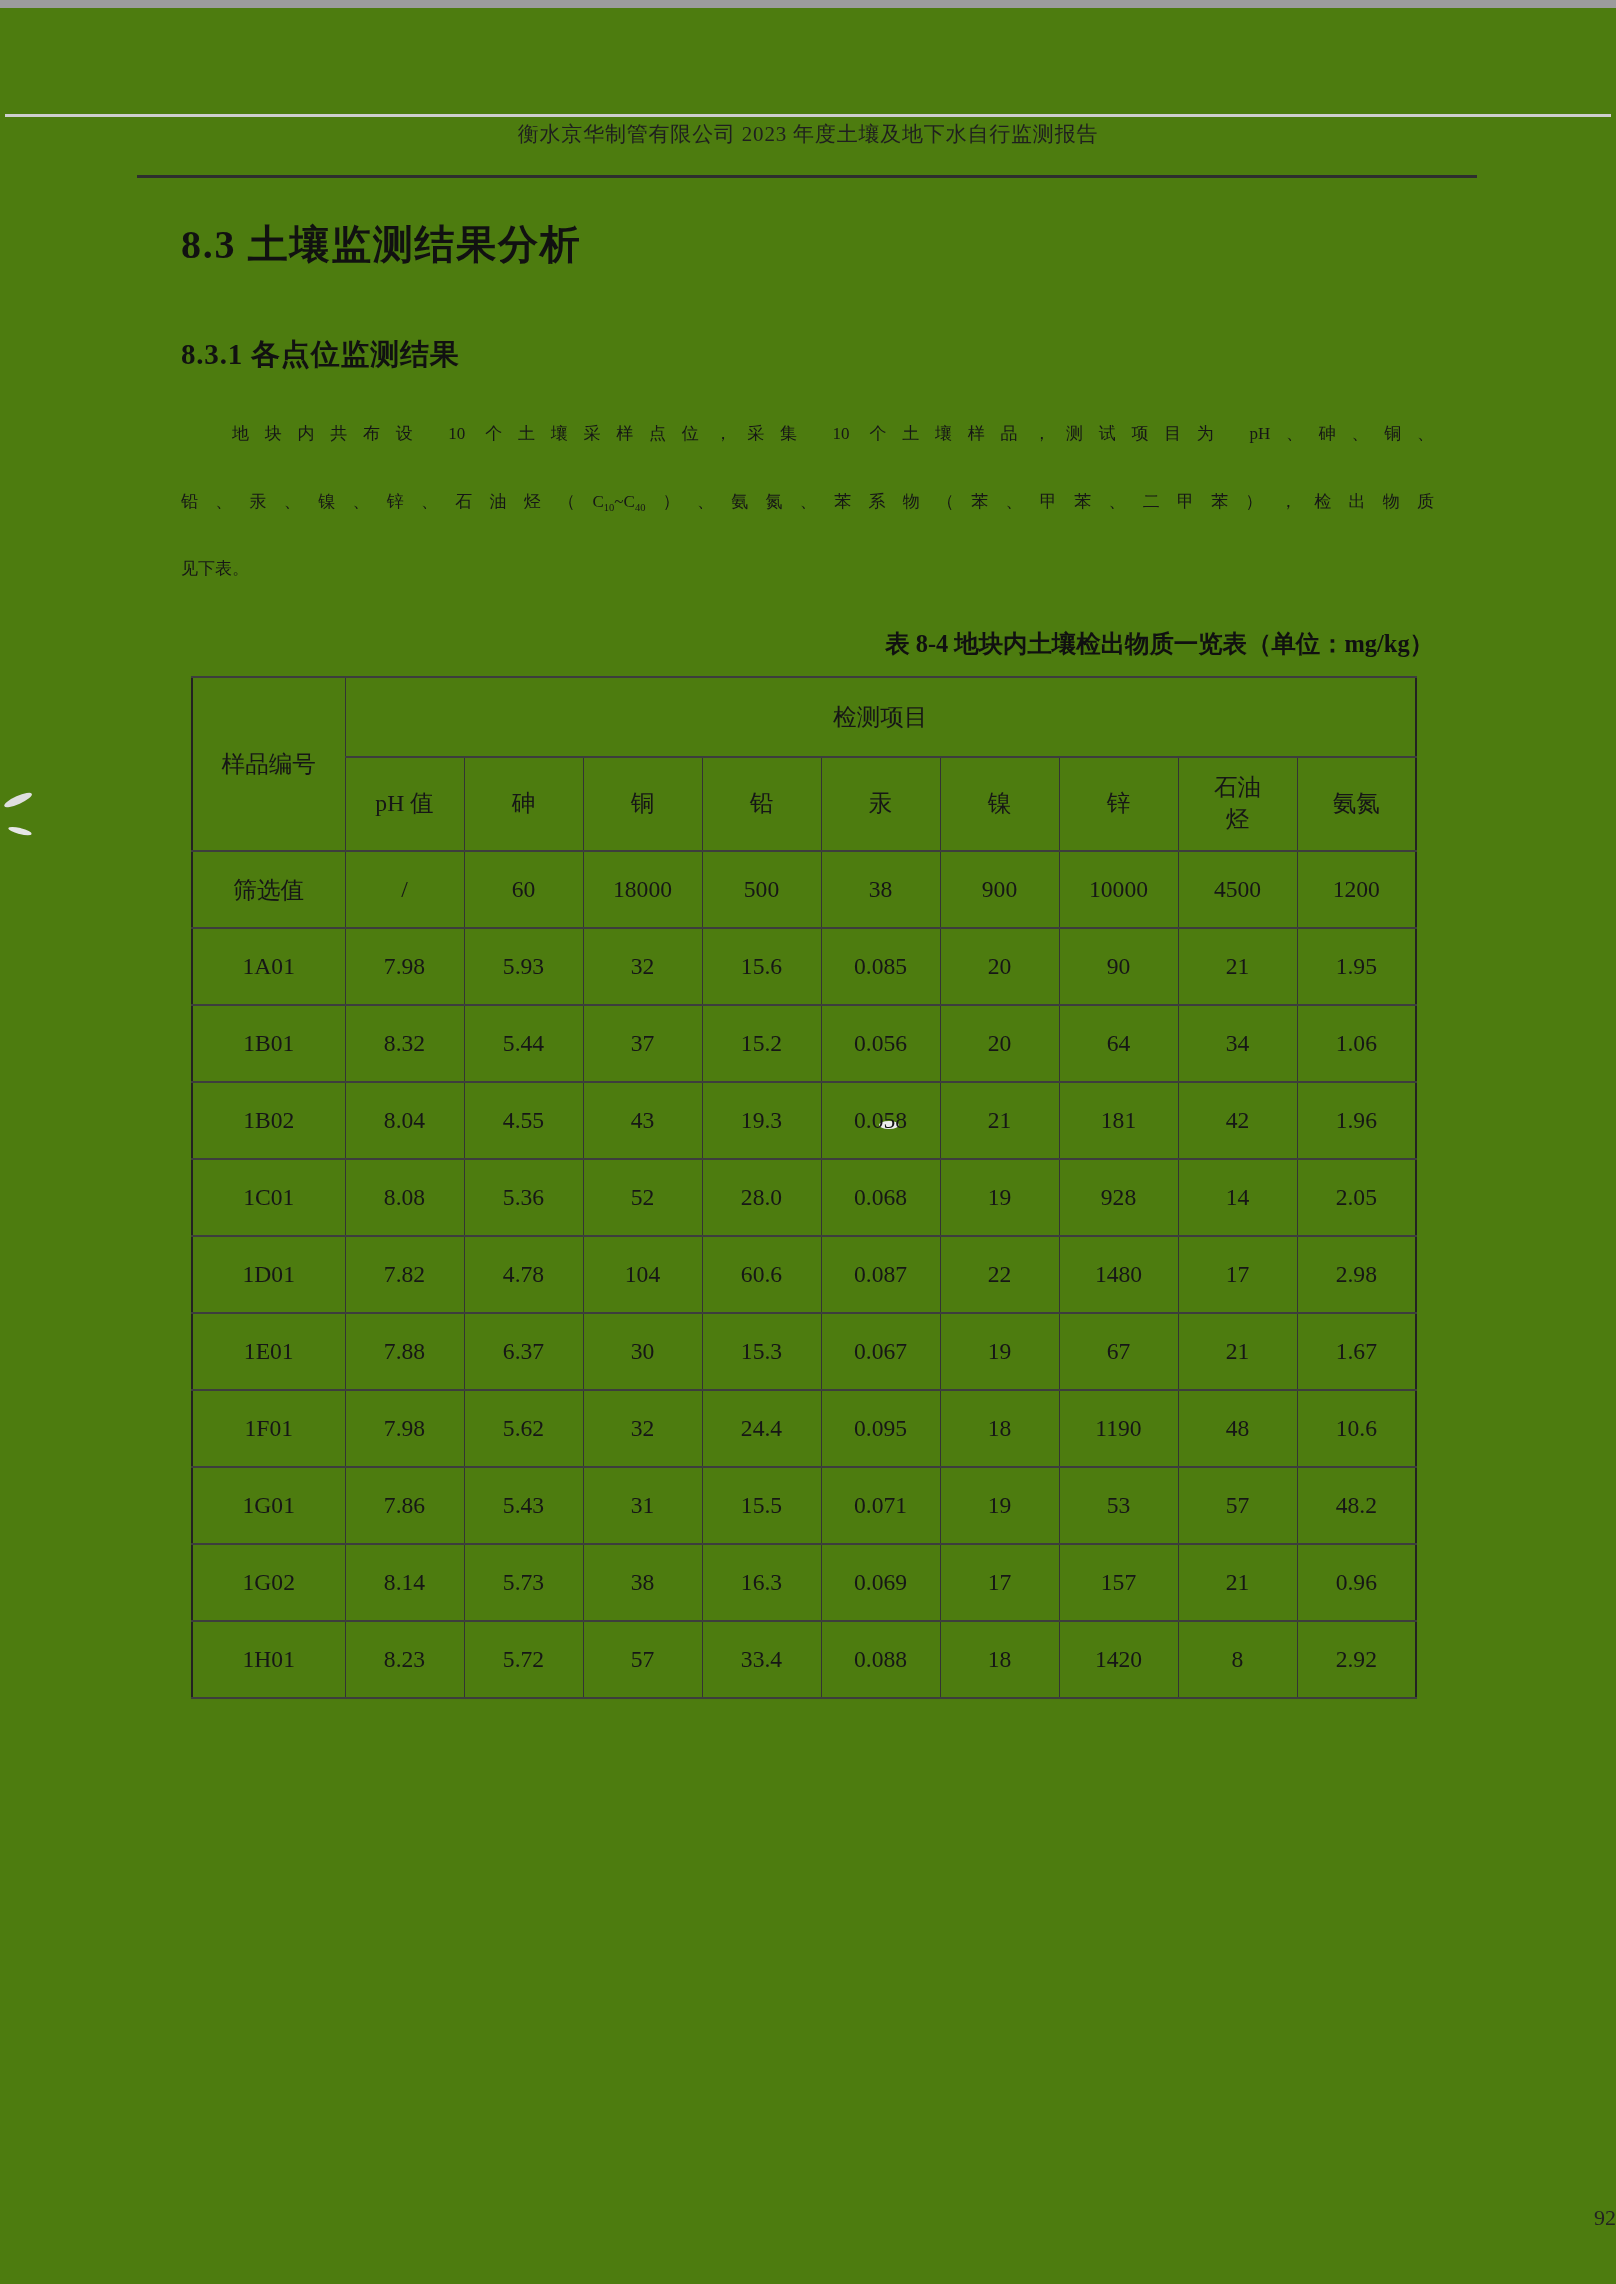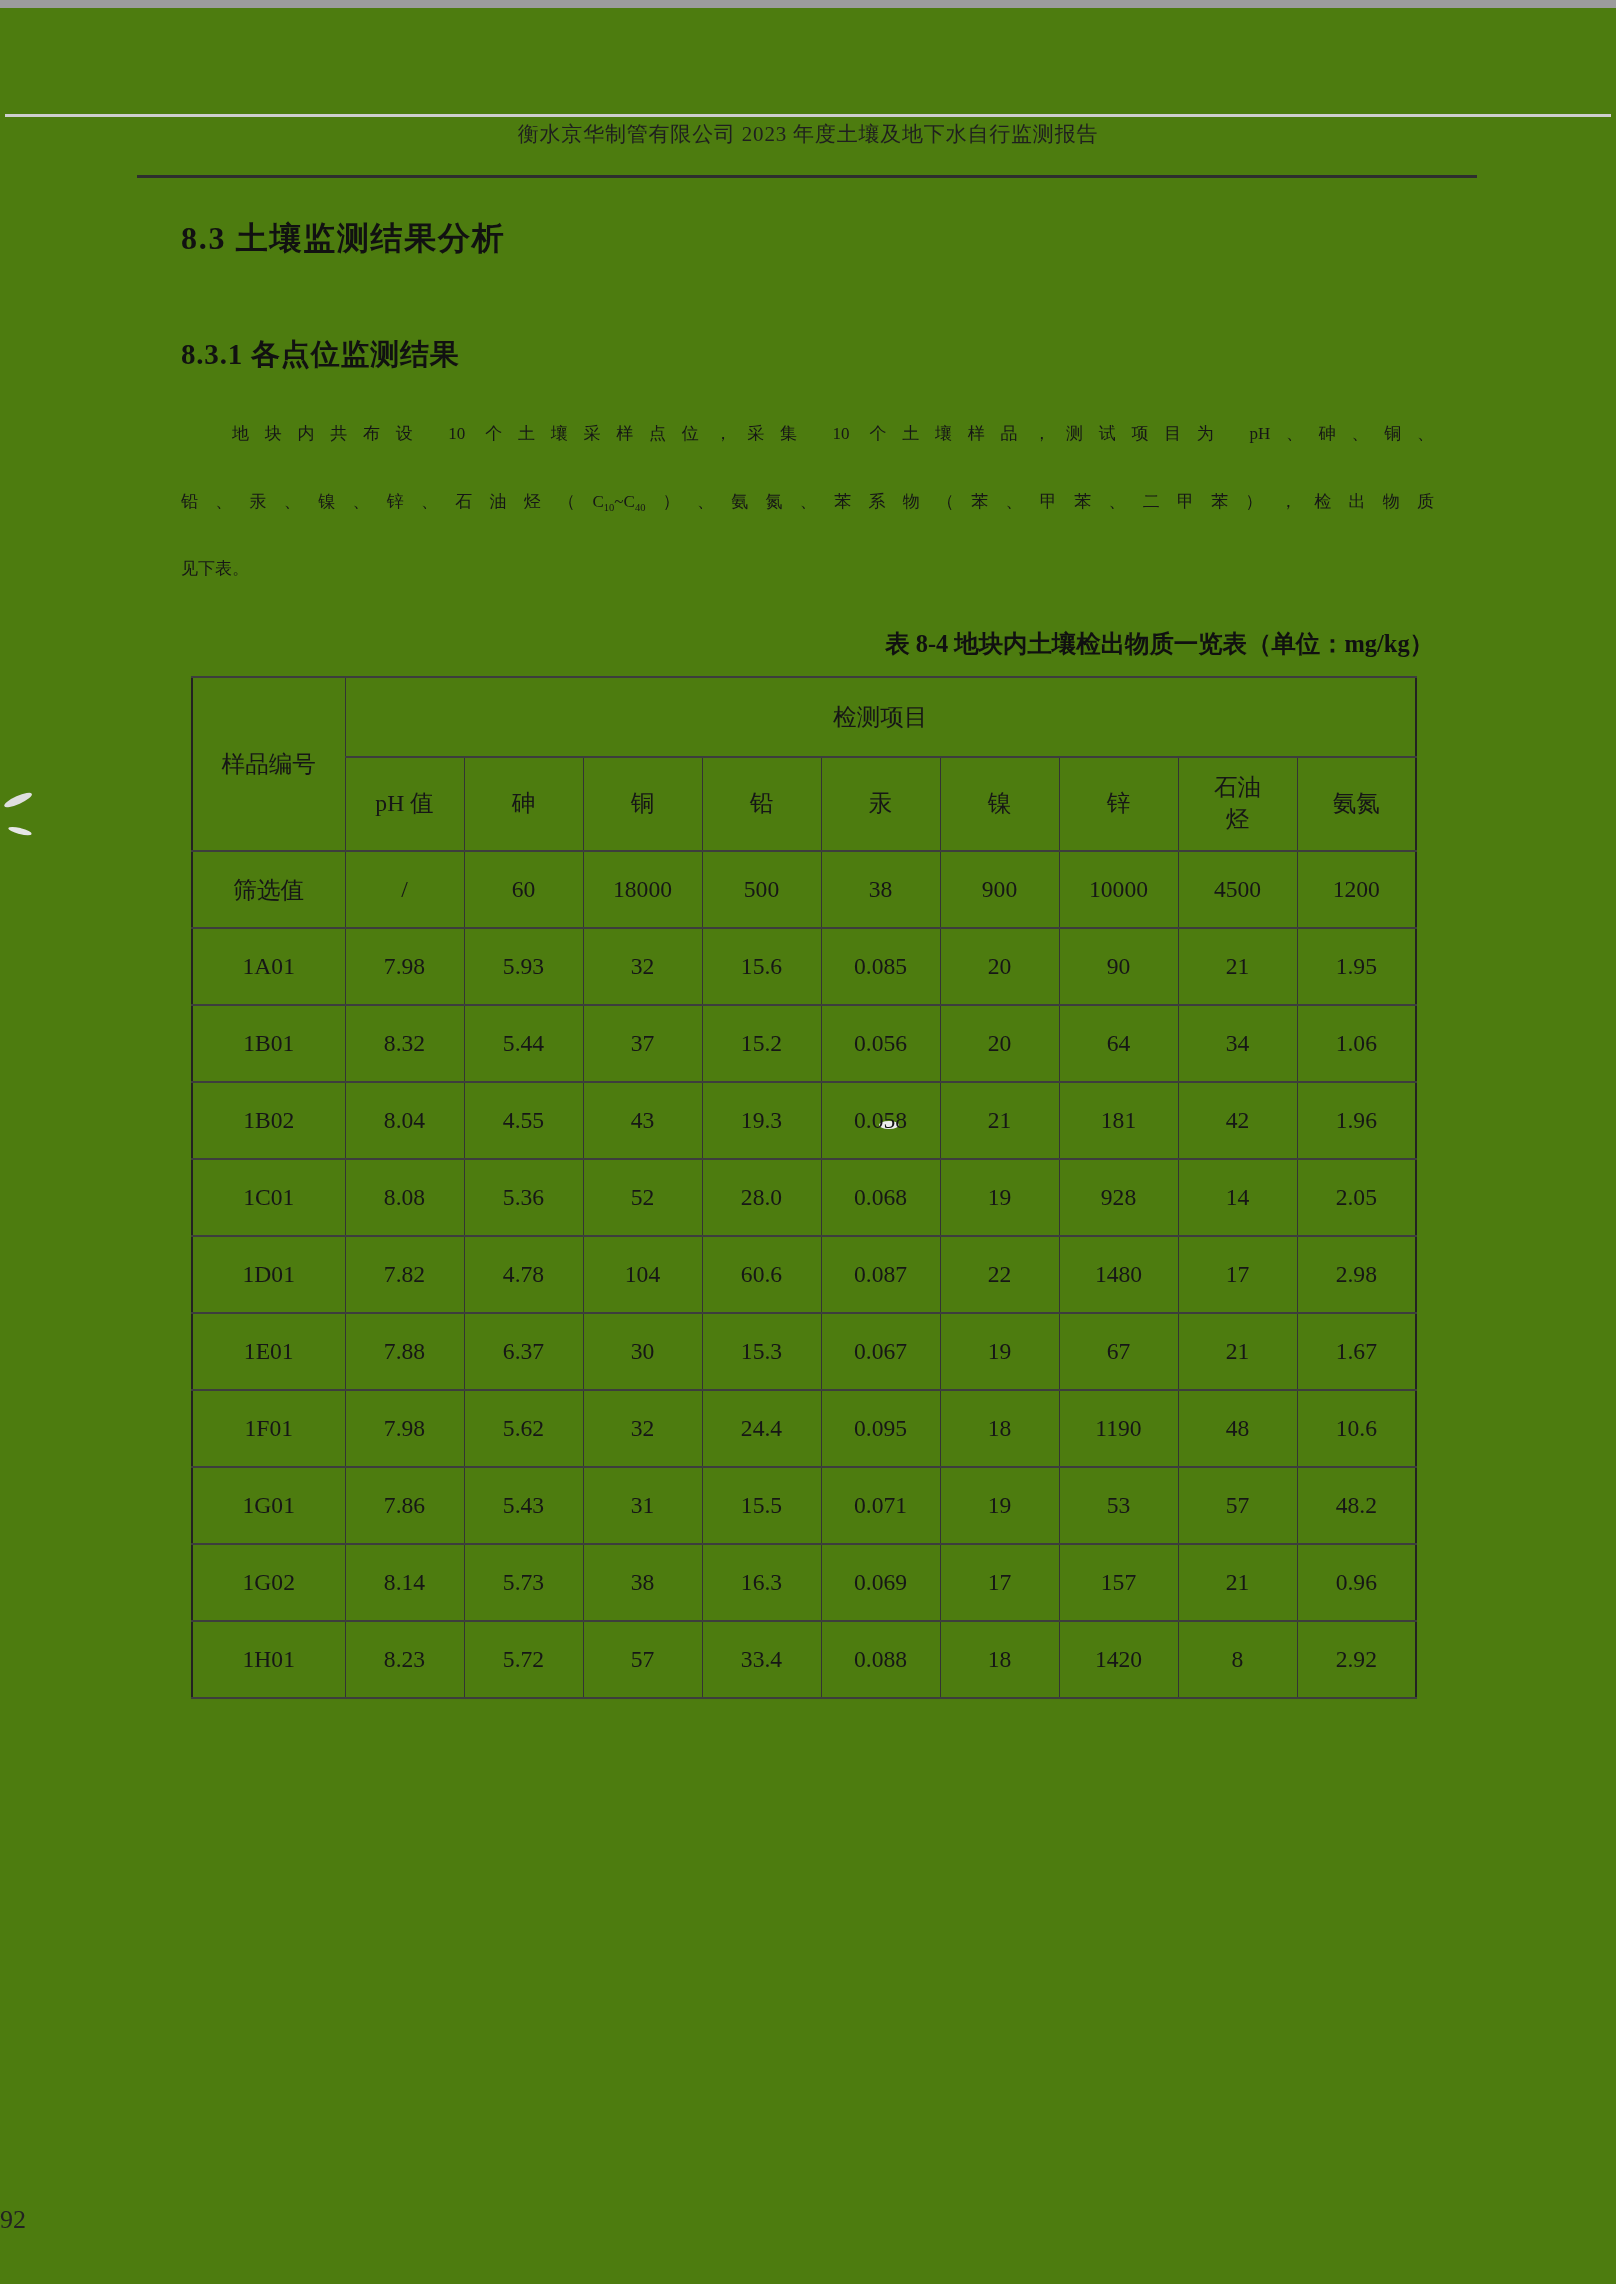--- a/index.html
+++ b/index.html
@@ -18,21 +18,21 @@
   .top-scan-line { position: absolute; left: 5px; top: 106px; width: 1606px; height: 2.5px; background: #cfcfcf; }
   .smudge-a { position: absolute; left: 3.4px;  top: 788px;  width: 30px; height: 7.6px;  background: #dfdfdf; border-radius: 50%; transform: rotate(-24deg); }
   .smudge-b { position: absolute; left: 8.4px; top: 820px;  width: 23.6px; height: 5.9px;  background: #e6e6e6; border-radius: 50%; transform: rotate(14deg); }
   .smudge-c { position: absolute; left: 879px; top: 1113px; width: 20px; height: 8.4px; background: #eeeeee; border-radius: 50%; }
 
   
   .doc-header { position: absolute; left: 0; top: 112px; width: 1616px; text-align: center; font-size: 21px; color: #1f1f1f; letter-spacing: 0.8px; }
   .header-rule { position: absolute; left: 137px; top: 167px; width: 1340px; height: 3.4px; background: #2e2e2e; }
 
   
-  .h1 { position: absolute; left: 181px; top: 209px; margin: 0; font-size: 32px; font-weight: bold; letter-spacing: 1.7px; color: #111; }
+  .h1 { position: absolute; left: 181px; top: 209px; margin: 0; font-size: 40px; font-weight: bold; letter-spacing: 1.7px; color: #111; }
   .h2 { position: absolute; left: 181px; top: 327px; margin: 0; font-size: 29px; font-weight: bold; letter-spacing: 0.8px; color: #111; }
 
   
   .para-line { position: absolute; left: 181px; width: 1253px; font-size: 17px; color: #161616; }
   .para-line sub { font-size: 0.62em; }
   .line1 { top: 414px; text-indent: 51px; text-align: justify; text-align-last: justify; }
   .line2 { top: 482px; text-align: justify; text-align-last: justify; }
   .line3 { top: 549px; }
 
   
@@ -52,21 +52,21 @@
     overflow: hidden;
   }
   .group-row { height: 80px; }
   .cols-row { height: 94px; }
   .data-table tbody tr { height: 77px; }
   .corner-h, .group-h { font-weight: bold; font-size: 24.4px; }
   .col-h { white-space: pre-line; line-height: 1.35; }
 
   
   .note { position: absolute; left: 233px; top: 1722px; font-size: 23.6px; font-weight: bold; color: #121212; }
-  .page-number { position: absolute; left: 0; top: 2197px; width: 1616px; text-align: left; font-size: 26px; color: #222; }
+  .page-number { position: absolute; left: 0; top: 2197px; width: 1616px; text-align: right; font-size: 22px; color: #222; }
 </style>
 </head>
 <body>
 
 <div class="page">
 
   <div class="top-scan-line"></div>
   <div class="smudge-a"></div>
   <div class="smudge-b"></div>
   <div class="smudge-c"></div>

